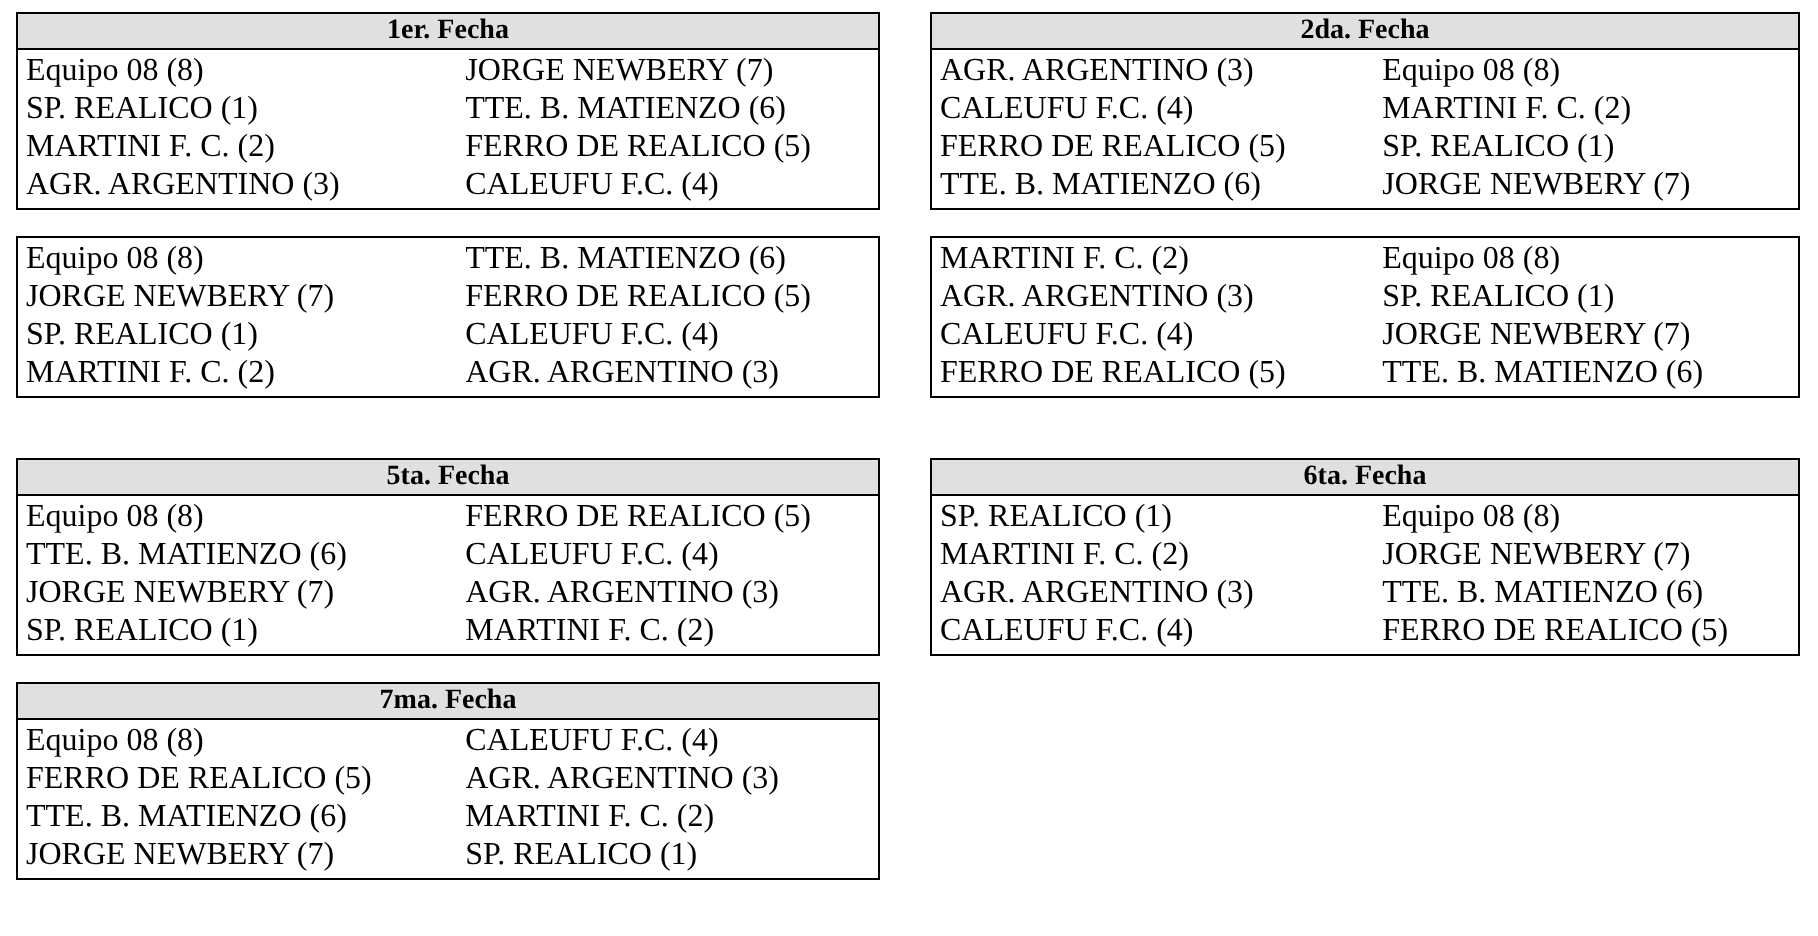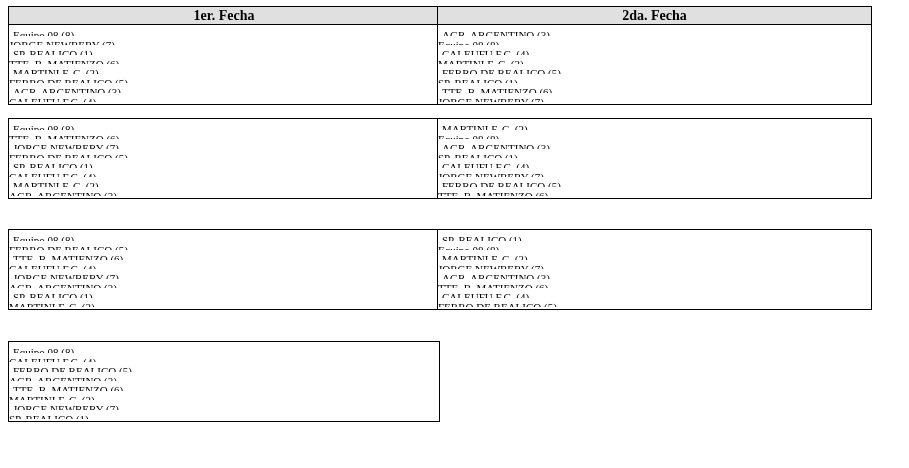--- a/index.html
+++ b/index.html
@@ -34,41 +34,41 @@
     font-size: 14px;
     line-height: 18px;
     height: 18px;
     box-sizing: border-box;
   }
   .matches {
     padding: 1px 0 2px 0;
   }
   .match {
     display: flex;
-    flex-direction: column;
+    flex-direction: row;
     align-items: flex-start;
-    font-size: 11px;
+    font-size: 16px;
     line-height: 19px;
     height: 19px;
     white-space: nowrap;
   }
   .team-home {
     width: 52%;
     padding-left: 4px;
     box-sizing: border-box;
     overflow: hidden;
   }
   .team-away {
     width: 48%;
     box-sizing: border-box;
     overflow: hidden;
   }
   
   .col-left  { left: 8px; }
-  .col-right { left: 437px; }
+  .col-right { left: 465px; }
   .w-left  { width: 432px; }
   .w-right { width: 435px; }
 
   .row-1 { top: 6px; }
   .row-2 { top: 118px; }
   .row-3 { top: 229px; }
   .row-4 { top: 341px; }
 </style>
 </head>
 <body>
@@ -155,20 +155,21 @@
         <span class="team-away">JORGE NEWBERY (7)</span>
       </div>
       <div class="match">
         <span class="team-home">FERRO DE REALICO (5)</span>
         <span class="team-away">TTE. B. MATIENZO (6)</span>
       </div>
     </div>
   </div>
 
   <div class="fixture col-left w-left row-3">
+    <div class="fixture-title">5ta. Fecha</div>
     <div class="matches">
       <div class="match">
         <span class="team-home">Equipo 08 (8)</span>
         <span class="team-away">FERRO DE REALICO (5)</span>
       </div>
       <div class="match">
         <span class="team-home">TTE. B. MATIENZO (6)</span>
         <span class="team-away">CALEUFU F.C.  (4)</span>
       </div>
       <div class="match">
@@ -176,20 +177,21 @@
         <span class="team-away">AGR. ARGENTINO (3)</span>
       </div>
       <div class="match">
         <span class="team-home">SP. REALICO (1)</span>
         <span class="team-away">MARTINI F. C.  (2)</span>
       </div>
     </div>
   </div>
 
   <div class="fixture col-right w-right row-3">
+    <div class="fixture-title">6ta. Fecha</div>
     <div class="matches">
       <div class="match">
         <span class="team-home">SP. REALICO (1)</span>
         <span class="team-away">Equipo 08 (8)</span>
       </div>
       <div class="match">
         <span class="team-home">MARTINI F. C.  (2)</span>
         <span class="team-away">JORGE NEWBERY (7)</span>
       </div>
       <div class="match">
@@ -197,20 +199,21 @@
         <span class="team-away">TTE. B. MATIENZO (6)</span>
       </div>
       <div class="match">
         <span class="team-home">CALEUFU F.C.  (4)</span>
         <span class="team-away">FERRO DE REALICO (5)</span>
       </div>
     </div>
   </div>
 
   <div class="fixture col-left w-left row-4">
+    <div class="fixture-title">7ma. Fecha</div>
     <div class="matches">
       <div class="match">
         <span class="team-home">Equipo 08 (8)</span>
         <span class="team-away">CALEUFU F.C.  (4)</span>
       </div>
       <div class="match">
         <span class="team-home">FERRO DE REALICO (5)</span>
         <span class="team-away">AGR. ARGENTINO (3)</span>
       </div>
       <div class="match">

